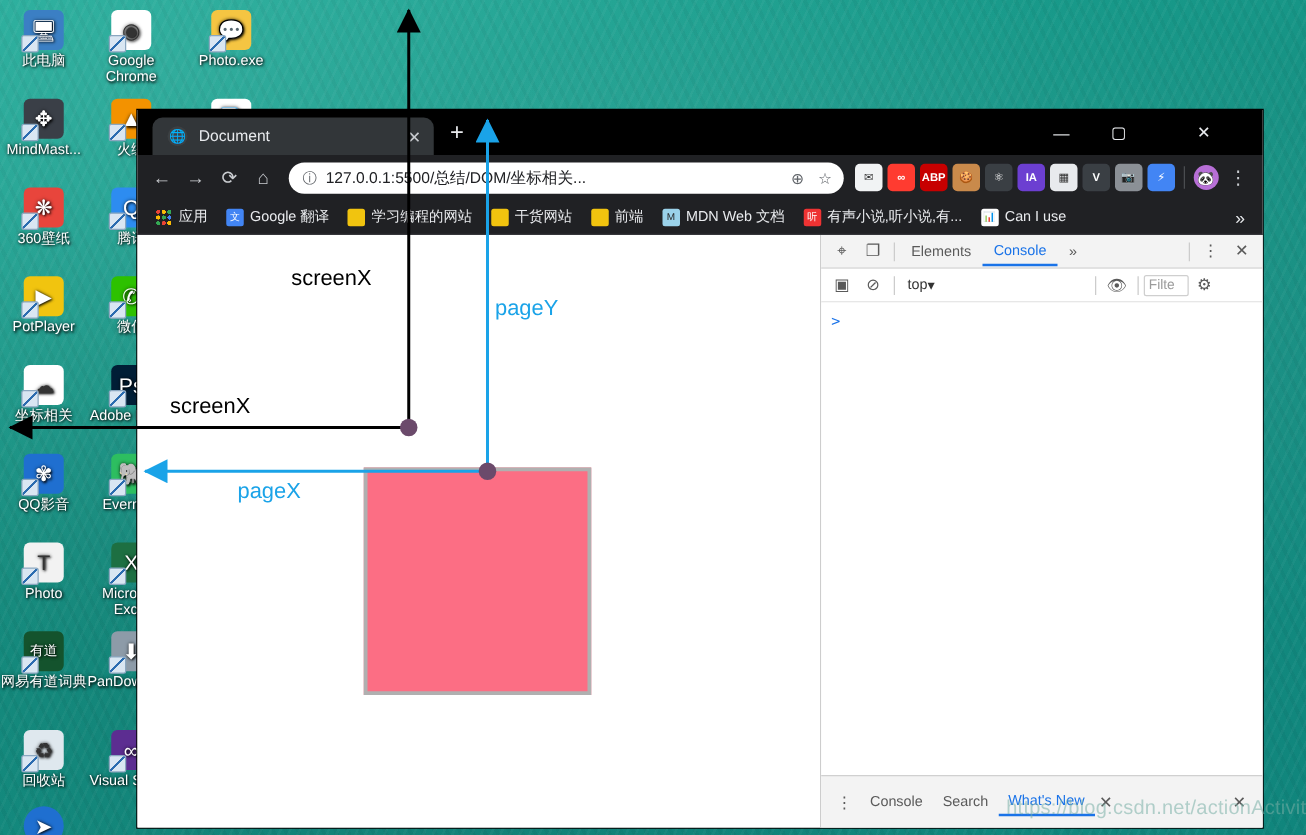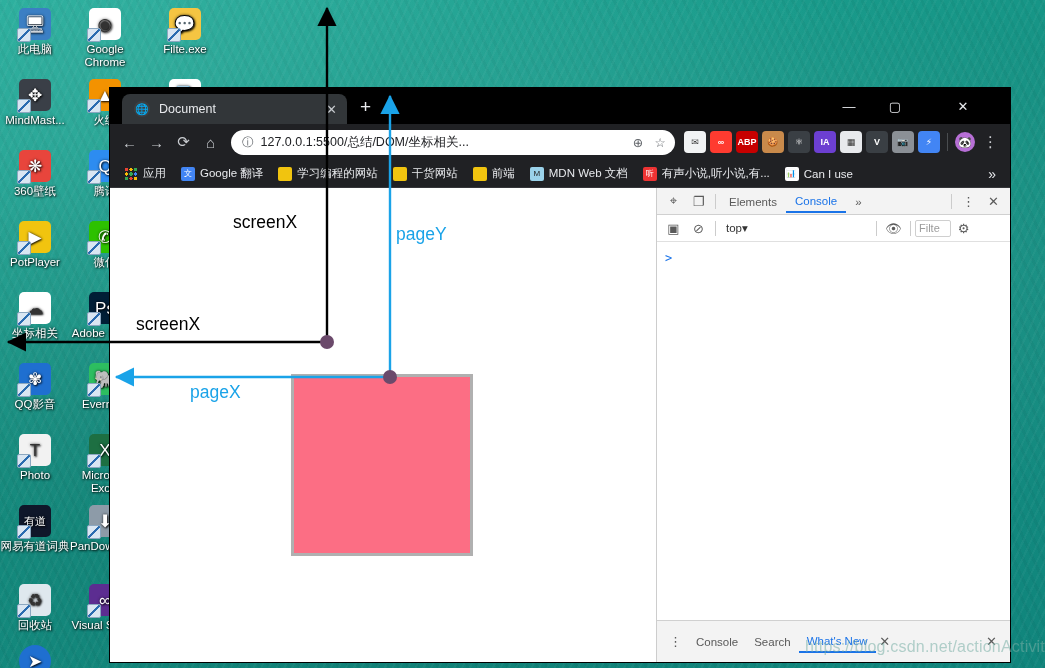--- a/index.html
+++ b/index.html
@@ -136,21 +136,21 @@
     </div>
     <div class="dicon" style="top: 363px;">
       <div class="glyph" style="background: rgb(31, 111, 208); color: rgb(255, 255, 255);">✾</div>
       <span class="lbl">QQ影音</span>
     </div>
     <div class="dicon" style="top: 434px;">
       <div class="glyph" style="background: rgb(242, 242, 242); color: rgb(51, 51, 51);">T</div>
       <span class="lbl">Photo</span>
     </div>
     <div class="dicon" style="top: 505px;">
-      <div class="glyph" style="background: #0f172a; color: rgb(255, 255, 255); font-size: 11px;">有道</div>
+      <div class="glyph" style="background: #14532d; color: rgb(255, 255, 255); font-size: 11px;">有道</div>
       <span class="lbl">网易有道词典</span>
     </div>
     <div class="dicon" style="top: 584px;">
       <div class="glyph" style="background: rgb(223, 232, 238); color: rgb(51, 51, 51);">♻</div>
       <span class="lbl">回收站</span>
     </div>
   </div>
 <div class="icon-col" id="col2" style="left:70px;">
     <div class="dicon" style="top: 8px;">
       <div class="glyph" style="background: rgb(255, 255, 255); color: rgb(51, 51, 51);">◉</div>
@@ -185,21 +185,21 @@
       <span class="lbl">PanDownload</span>
     </div>
     <div class="dicon" style="top: 584px;">
       <div class="glyph" style="background: rgb(92, 45, 145); color: rgb(255, 255, 255);">∞</div>
       <span class="lbl">Visual Studio</span>
     </div>
   </div>
 <div class="icon-col" id="col3" style="left:150px;">
     <div class="dicon" style="top: 8px;">
       <div class="glyph" style="background: rgb(245, 197, 66); color: rgb(255, 255, 255);">💬</div>
-      <span class="lbl">Filte.exe</span>
+      <span class="lbl">Photo.exe</span>
     </div>
     <div class="dicon" style="top: 79px;">
       <div class="glyph" style="background: rgb(255, 255, 255); color: rgb(51, 51, 51);">📄</div>
       <span class="lbl">AJiaSu</span>
     </div>
   </div>
 
 <div class="dicon noshort" style="left:0px;top:645px;">
   <div class="glyph" style="background:#1f6fd0;border-radius:50%;">➤</div>
 </div>
@@ -354,16 +354,16 @@
   <line x1="390" y1="377" x2="390" y2="96" stroke="#1aa3e8" stroke-width="2.4" marker-end="url(#ahBlue)"></line>
 
   <line x1="390" y1="377" x2="116" y2="377" stroke="#1aa3e8" stroke-width="2.4" marker-end="url(#ahBlue)"></line>
 
   <circle cx="327" cy="342" r="7" fill="#6b4a6b"></circle>
   <circle cx="390" cy="377" r="7" fill="#6b4a6b"></circle>
 </svg>
 
 <div class="anno blk" style="left:233px;top:212px;">screenX</div>
 <div class="anno blk" style="left:136px;top:314px;">screenX</div>
-<div class="anno blu" style="left:396px;top:224px;">pageY</div>
+<div class="anno blu" style="left:396px;top:236px;">pageY</div>
 <div class="anno blu" style="left:190px;top:382px;">pageX</div>
 
 <div id="wm">https://blog.csdn.net/actionActivity</div>
 
 </body></html>

